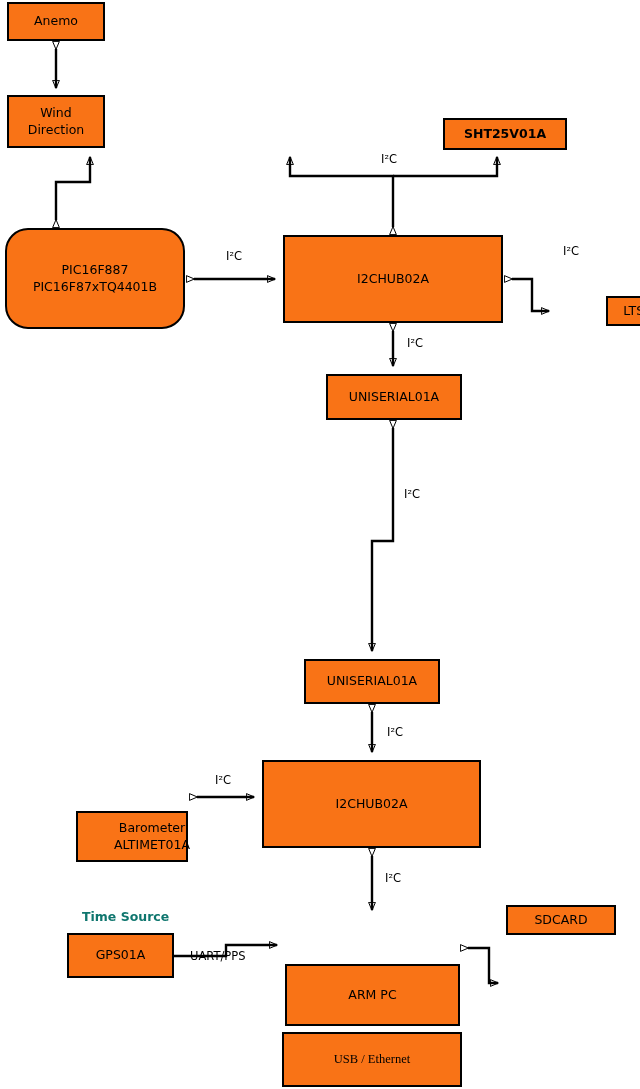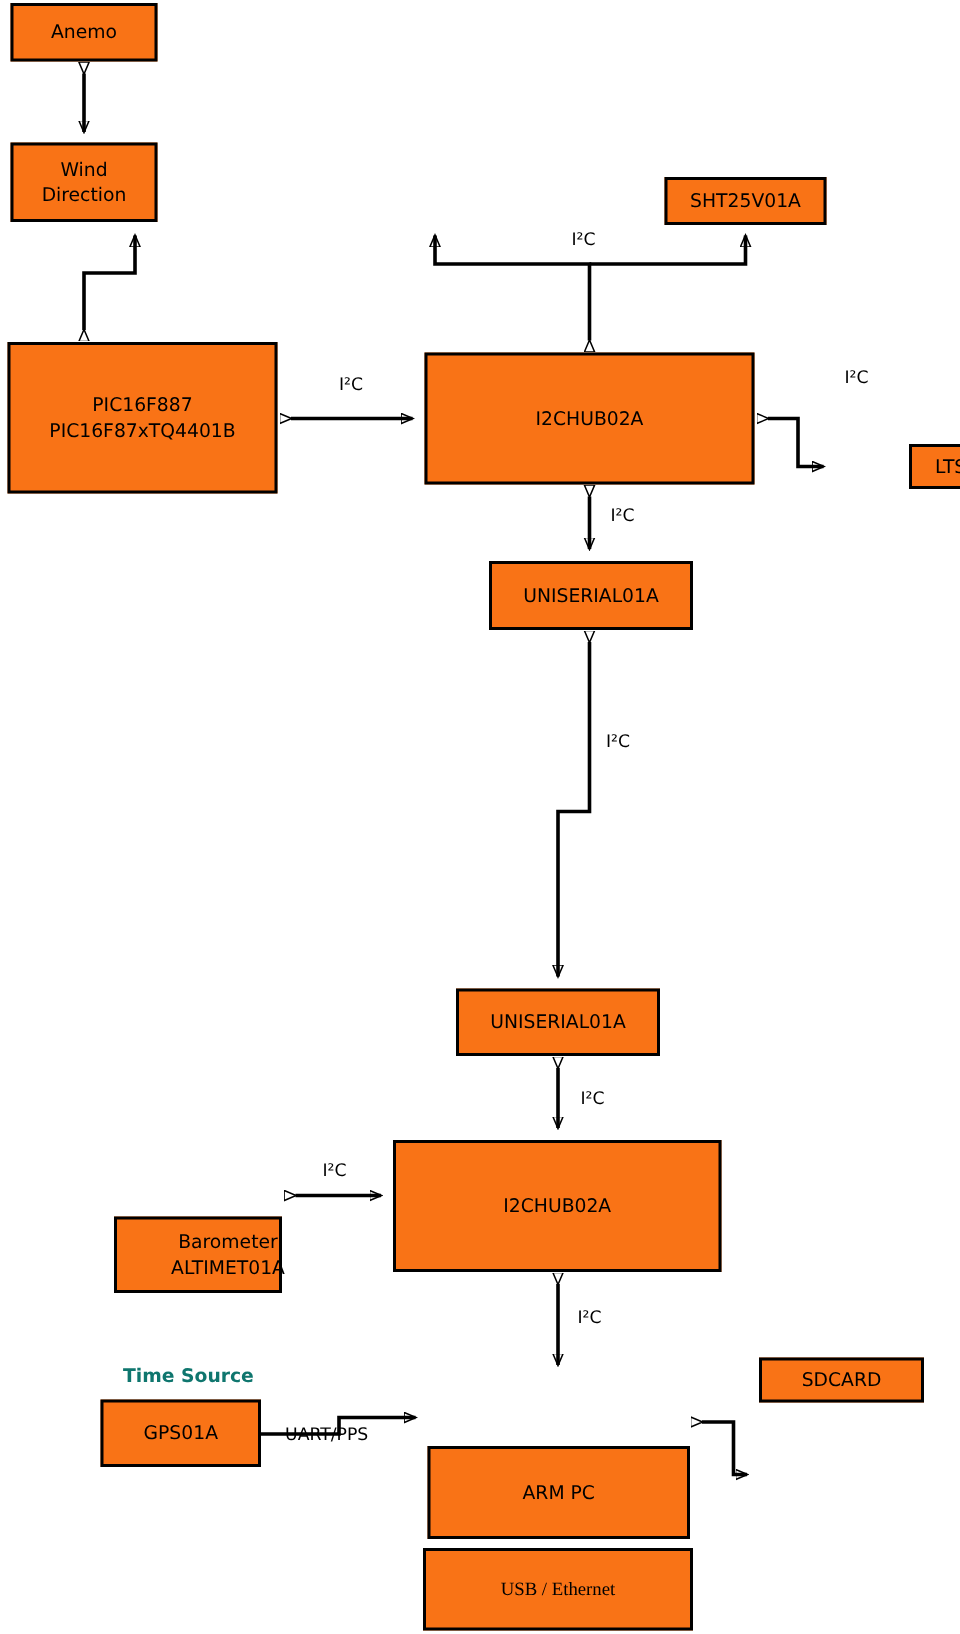--- a/index.html
+++ b/index.html
@@ -100,23 +100,23 @@
     <path d="M174,956 L226,956 L226,945 L277,945" stroke-width="2.4" marker-end="url(#ah)"></path>
 
     <path d="M468,948 L489,948 L489,983 L498,983" stroke-width="2.4" marker-start="url(#ah)" marker-end="url(#ah)"></path>
 
     <line x1="372" y1="988" x2="372" y2="1024" stroke-width="2.4" marker-start="url(#ah)" marker-end="url(#ah)"></line>
   </svg>
 
   <div class="node" style="left: 7px; top: 2px; width: 98px; height: 39px;">Anemo</div>
   <div class="node" style="left: 7px; top: 95px; width: 98px; height: 53px;">Wind
 Direction</div>
-  <div class="node" style="left: 5px; top: 228px; width: 180px; height: 101px;">PIC16F887
+  <div class="node" style="left: 5px; top: 228px; width: 180px; height: 101px; border-radius: 23px;">PIC16F887
 PIC16F87xTQ4401B</div>
-  <div class="node" style="left: 443px; top: 118px; width: 108px; height: 32px;">SHT25V01A</div>
+  <div class="node" style="left: 443px; top: 118px; width: 124px; height: 32px; font-weight: bold;">SHT25V01A</div>
   <div class="node" style="left: 283px; top: 235px; width: 220px; height: 88px;">I2CHUB02A</div>
   <div class="node" style="left: 558px; top: 296px; width: 80px; height: 30px; margin-left: 48px;">LTS01A</div>
   <div class="node" style="left: 326px; top: 374px; width: 136px; height: 46px;">UNISERIAL01A</div>
   <div class="node" style="left: 304px; top: 659px; width: 136px; height: 45px;">UNISERIAL01A</div>
   <div class="node" style="left: 262px; top: 760px; width: 219px; height: 88px;">I2CHUB02A</div>
   <div class="node" style="left: 76px; top: 811px; width: 112px; height: 51px; padding-left: 40px;">Barometer
 ALTIMET01A</div>
   <div class="node" style="left: 67px; top: 933px; width: 107px; height: 45px;">GPS01A</div>
   <div class="node" style="left: 285px; top: 964px; width: 175px; height: 62px;">ARM PC</div>
   <div class="node" style="left: 506px; top: 905px; width: 110px; height: 30px;">SDCARD</div>

